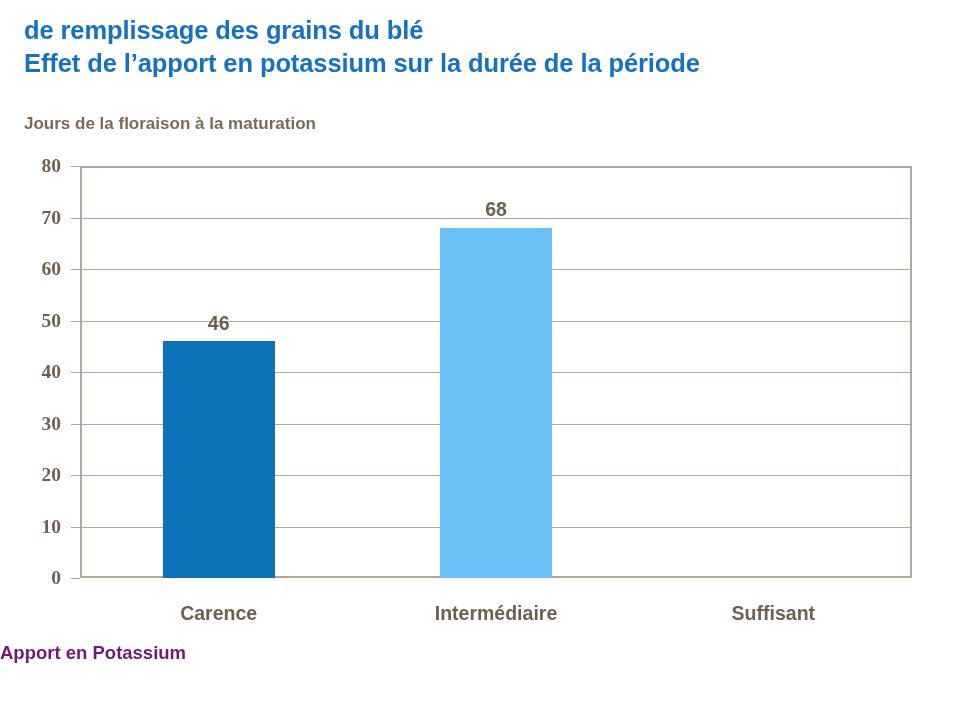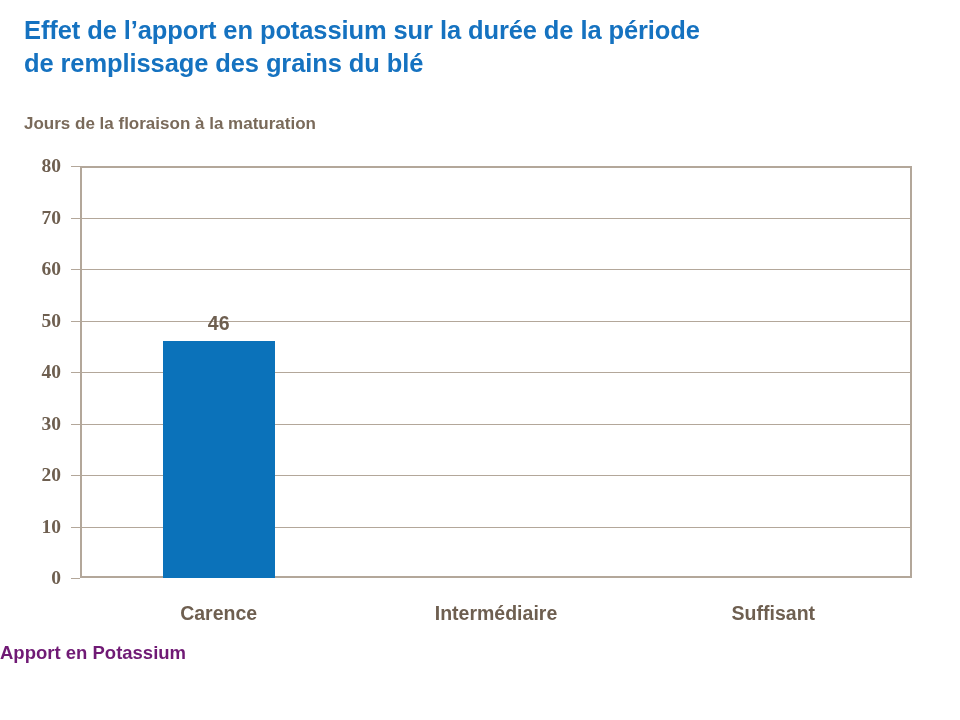--- a/index.html
+++ b/index.html
@@ -161,22 +161,22 @@
     top: 726px;
     font-size: 17px;
     font-style: italic;
     color: #7A6A5A;
   }
 </style>
 </head>
 <body>
 
 <div class="chart-title">
+  <span class="line">de remplissage des grains du blé</span>
   <span class="line">Effet de l’apport en potassium sur la durée de la période</span>
-  <span class="line">de remplissage des grains du blé</span>
 </div>
 
 <div class="yaxis-caption">Jours de la floraison à la maturation</div>
 
 <div class="ytick-col" id="ytick-col">
     <div class="ytick-label" style="top: 0px;">80</div>
     <div class="ytick-mark" style="top: 0px; background: rgb(179, 167, 154);"></div>
     <div class="ytick-label" style="top: 51.5px;">70</div>
     <div class="ytick-mark" style="top: 51.5px; background: rgb(179, 167, 154);"></div>
     <div class="ytick-label" style="top: 103px;">60</div>
@@ -204,20 +204,24 @@
       <div class="gridline" style="top: 206px; background: rgb(179, 167, 154);"></div>
       <div class="gridline" style="top: 257.5px; background: rgb(179, 167, 154);"></div>
       <div class="gridline" style="top: 309px; background: rgb(179, 167, 154);"></div>
       <div class="gridline" style="top: 360.5px; background: rgb(179, 167, 154);"></div>
     </div>
   <div class="bars-layer" id="bars-layer">
       <div class="bar-slot" style="left: 0px; width: 277.333px;">
         <div class="bar" style="height: 236.9px; background: rgb(11, 114, 186);"></div>
         <div class="bar-value" style="bottom: 244.9px; color: rgb(110, 95, 80);">46</div>
       </div>
+      <div class="bar-slot" style="left: 277.333px; width: 277.333px;">
+        <div class="bar" style="height: 350.2px; background: rgb(108, 194, 247);"></div>
+        <div class="bar-value" style="bottom: 358.2px; color: rgb(110, 95, 80);">68</div>
+      </div>
     </div>
 </div>
 
 <div class="xcat-layer" id="xcat-layer">
     <div class="xcat" style="left: 138.667px; color: rgb(110, 95, 80);">Carence</div>
     <div class="xcat" style="left: 416px; color: rgb(110, 95, 80);">Intermédiaire</div>
     <div class="xcat" style="left: 693.333px; color: rgb(110, 95, 80);">Suffisant</div>
   </div>
 
 <div class="xaxis-title">Apport en Potassium</div>

